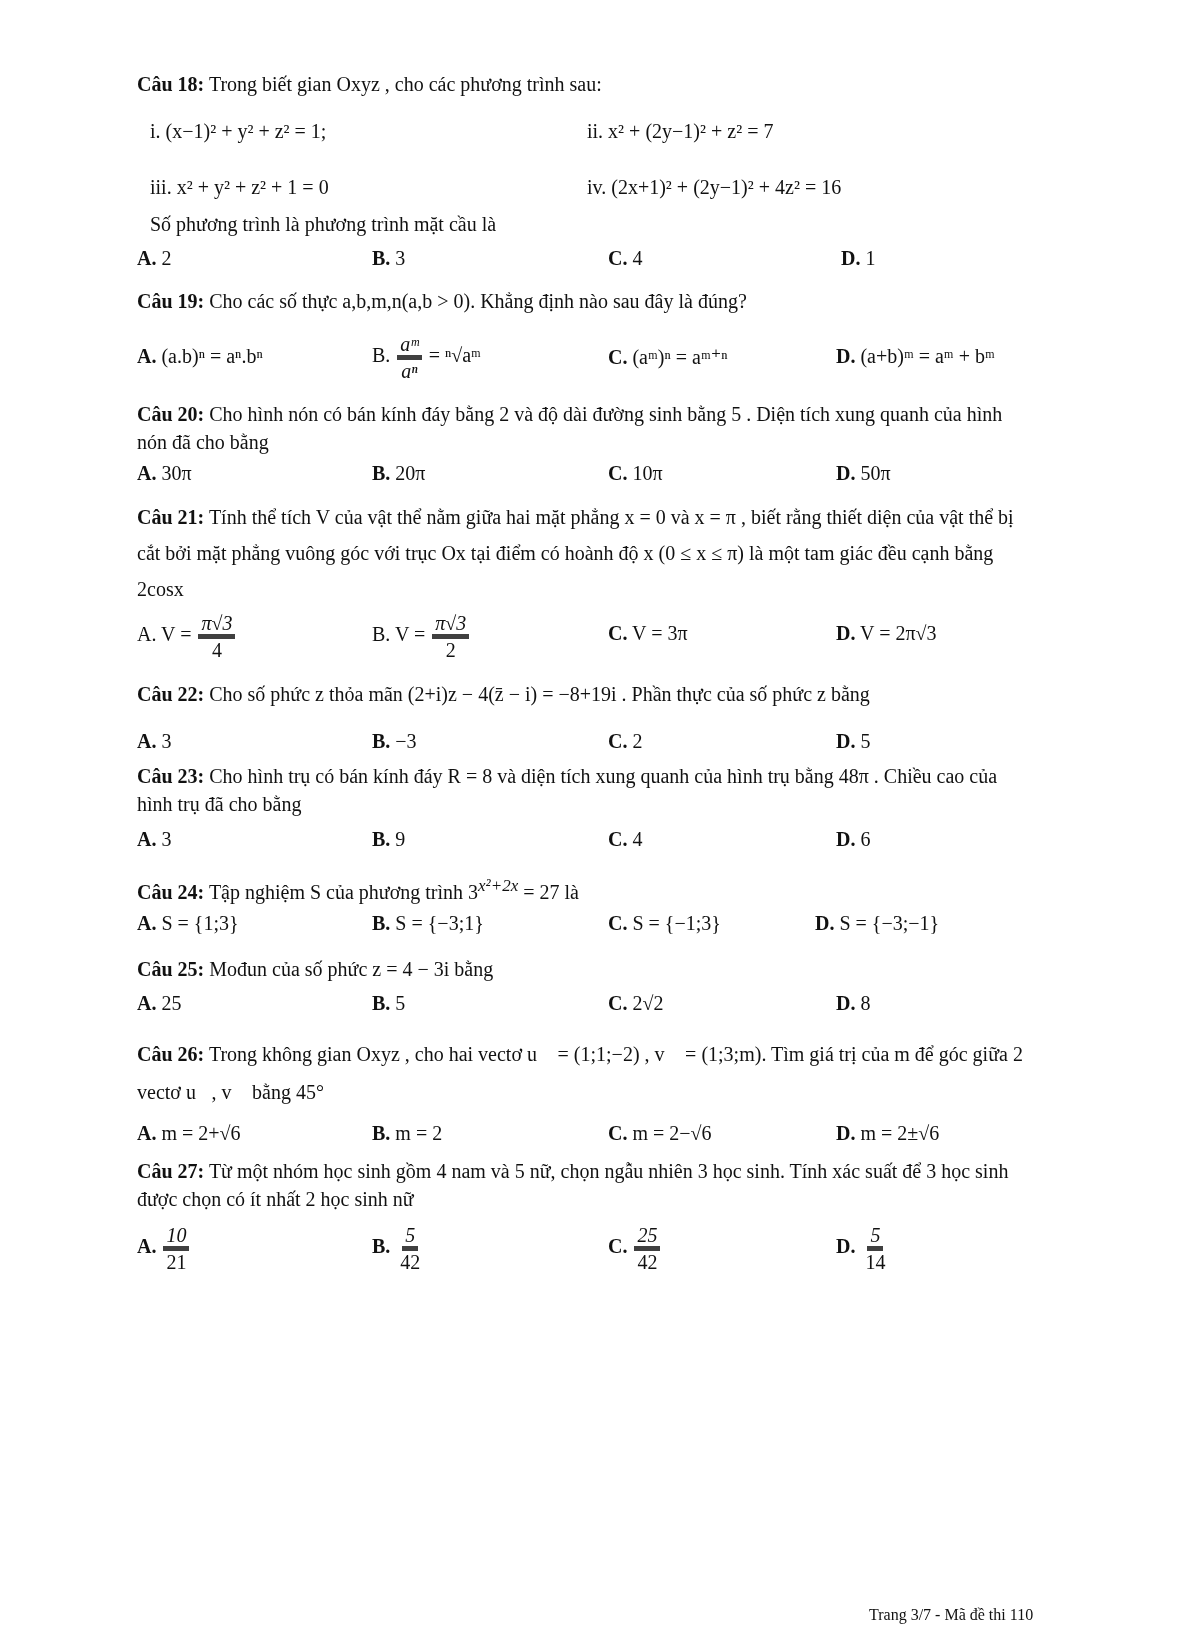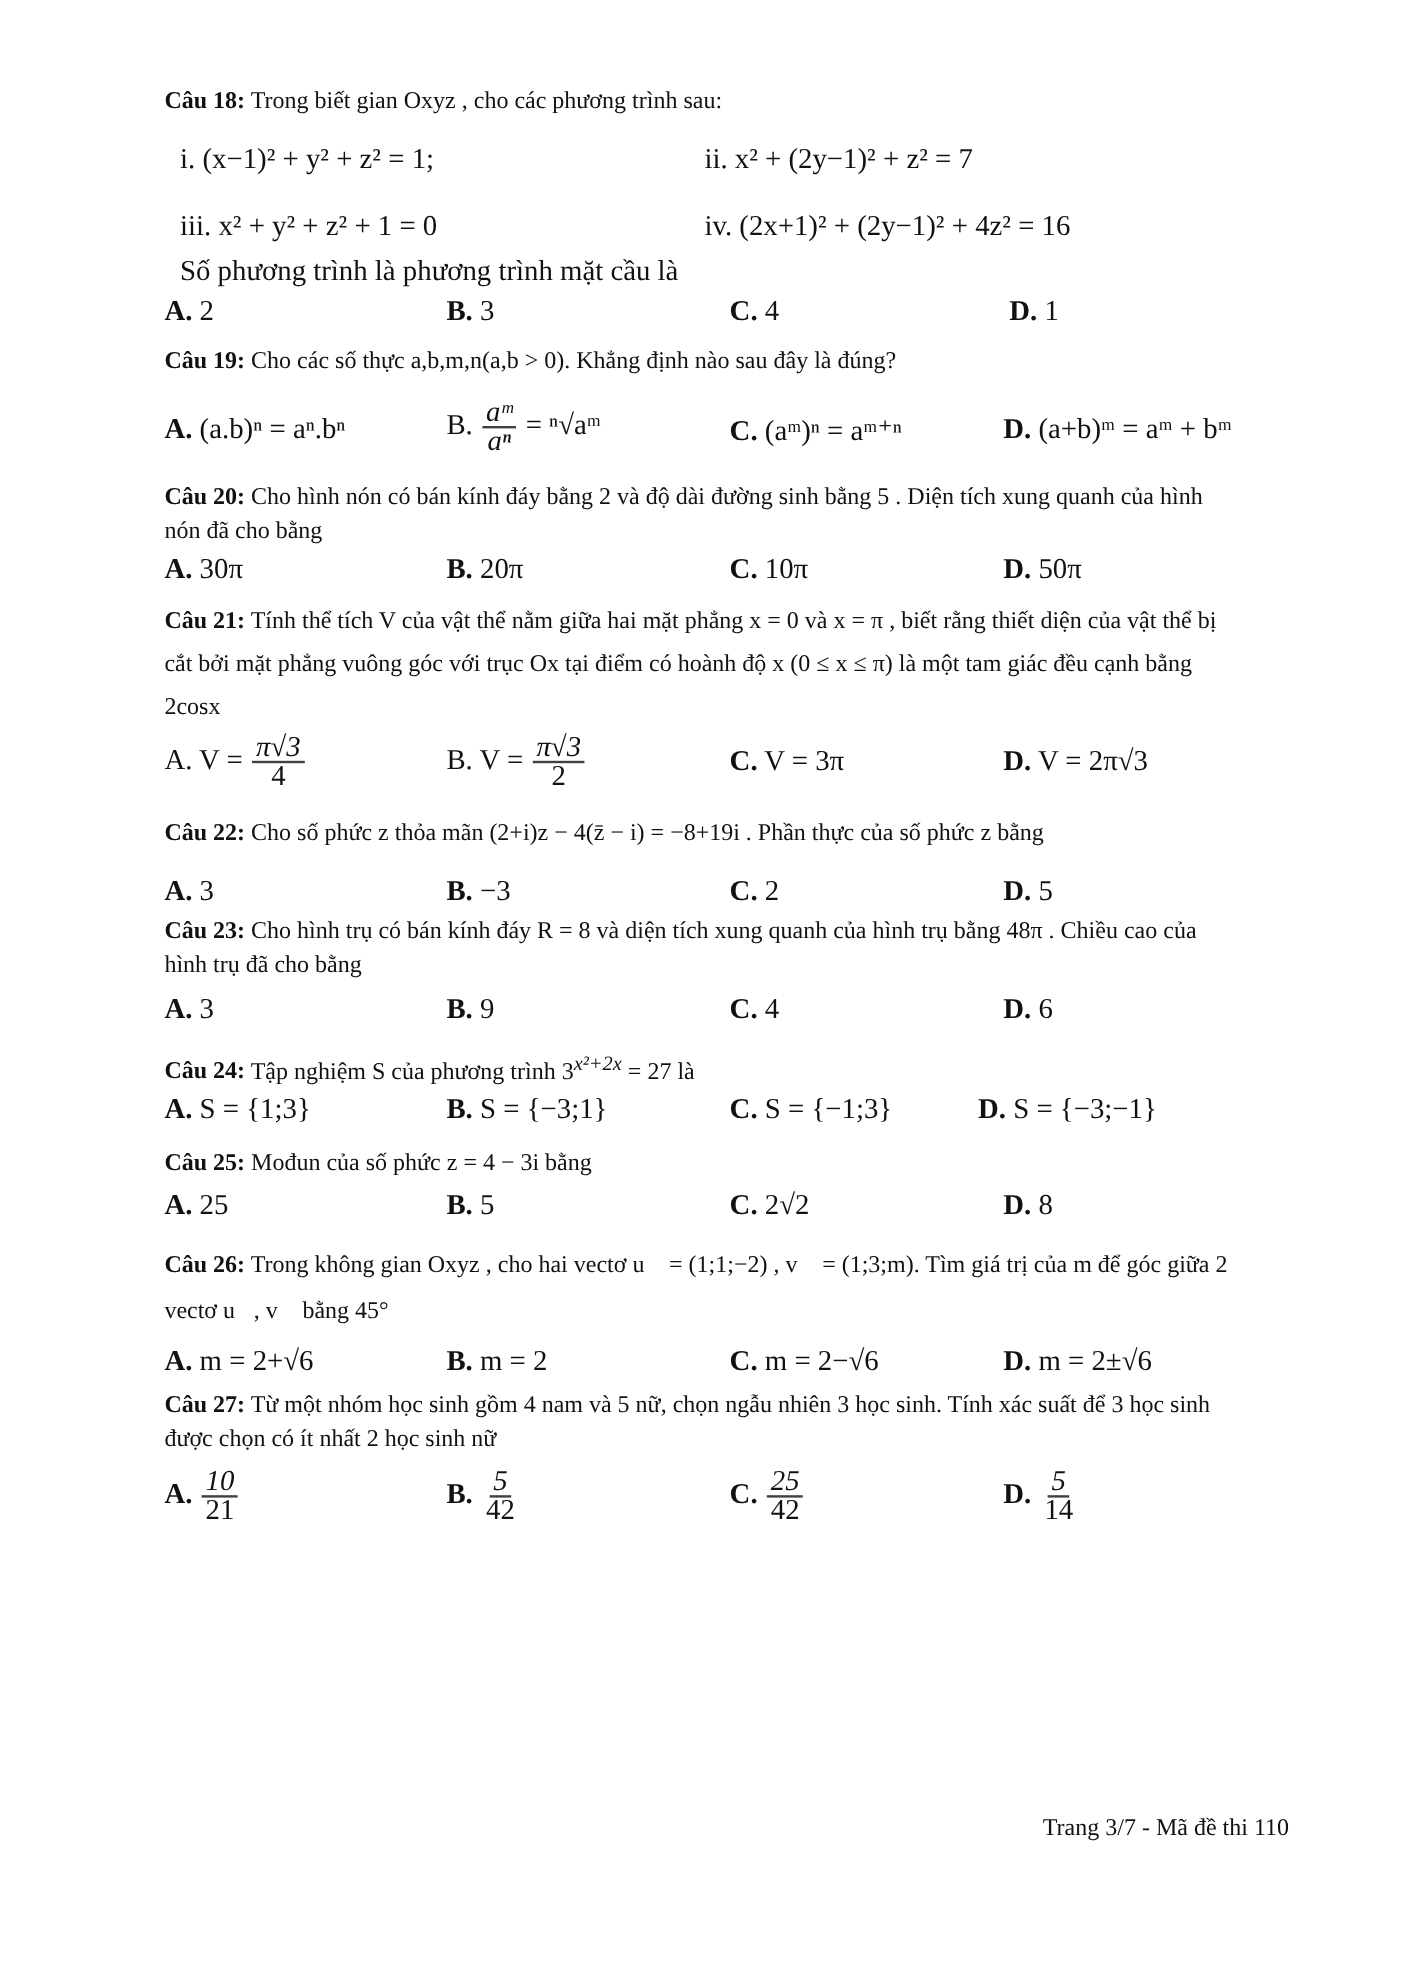--- a/index.html
+++ b/index.html
@@ -4,26 +4,26 @@
 <style>
   html, body { margin: 0; padding: 0; background: #ffffff; }
   body {
     width: 1185px; height: 1649px; position: relative; overflow: hidden;
     font-family: "Liberation Serif", "DejaVu Serif", serif;
     color: #111; font-size: 20px;
   }
   .q { position: absolute; left: 137px; width: 900px; line-height: 28px; }
   .b { font-weight: bold; }
   .i { font-style: italic; }
-  .opt { position: absolute; font-size: 24px; white-space: nowrap; }
+  .opt { position: absolute; font-size: 20px; white-space: nowrap; }
   .frac { display: inline-flex; flex-direction: column; align-items: center; vertical-align: middle; line-height: 22px; margin: 0 2px; }
-  .frac .num { border-bottom: 2px solid #404040; padding: 0 3px; font-style: italic; }
+  .frac .num { border-bottom: 5px solid #404040; padding: 0 3px; font-style: italic; }
   .frac .den { padding: 0 3px; }
   sup { font-size: 17px; }
-  .footer { position: absolute; left: 869px; top: 1512px; font-size: 20px; }
+  .footer { position: absolute; left: 869px; top: 1606px; font-size: 16px; }
 </style>
 </head>
 <body>
 
 <div class="q" style="top:70px">
   <span class="b">Câu 18:</span>
   <span>Trong biết gian Oxyz , cho các phương trình sau:</span>
 </div>
 <div class="opt" style="left:150px;top:120px">i. (x−1)² + y² + z² = 1;</div>
 <div class="opt" style="left:587px;top:120px">ii. x² + (2y−1)² + z² = 7</div>

